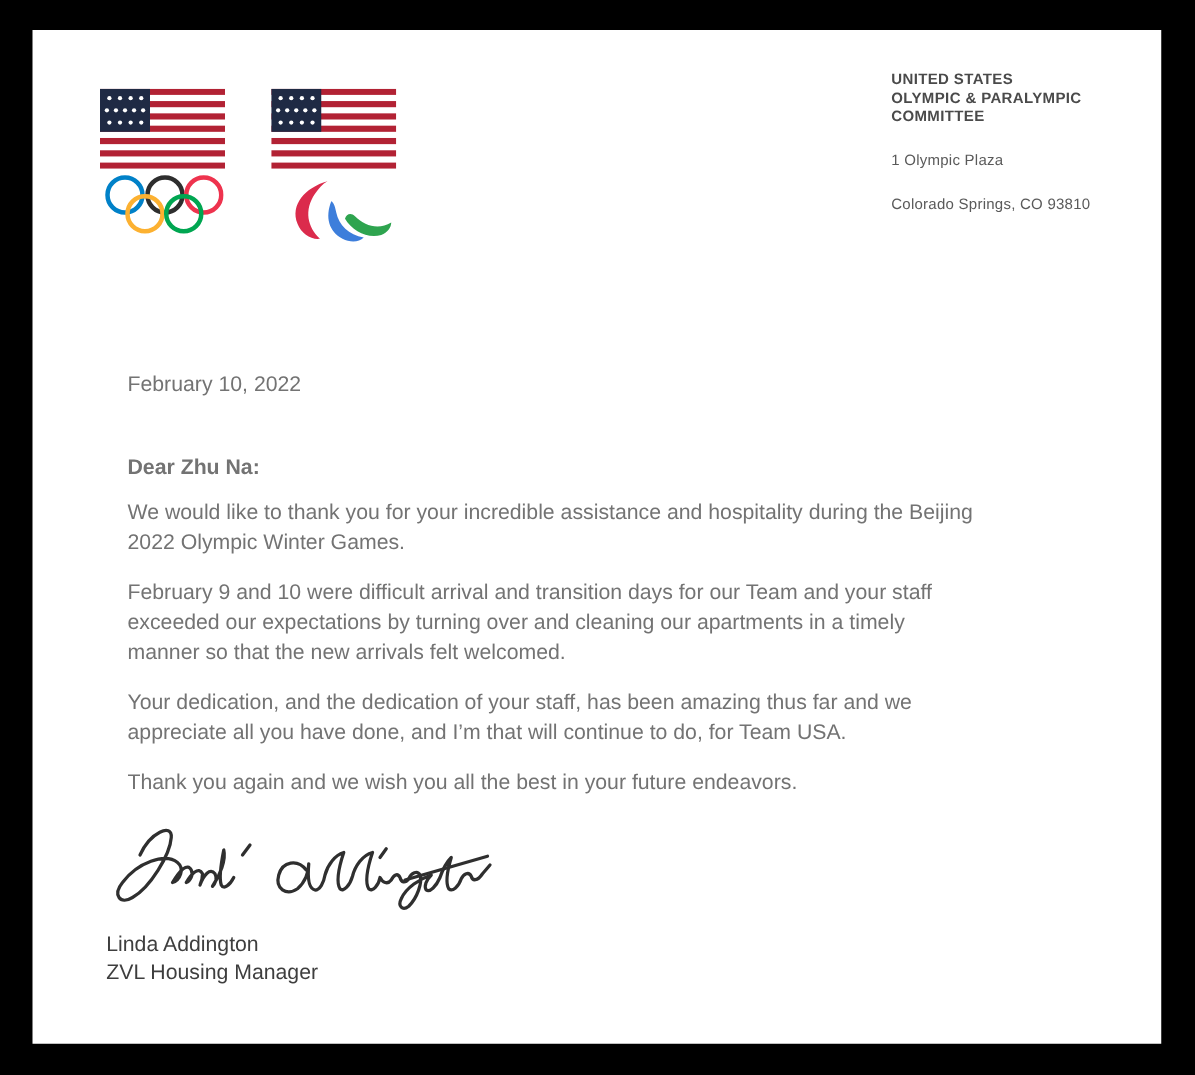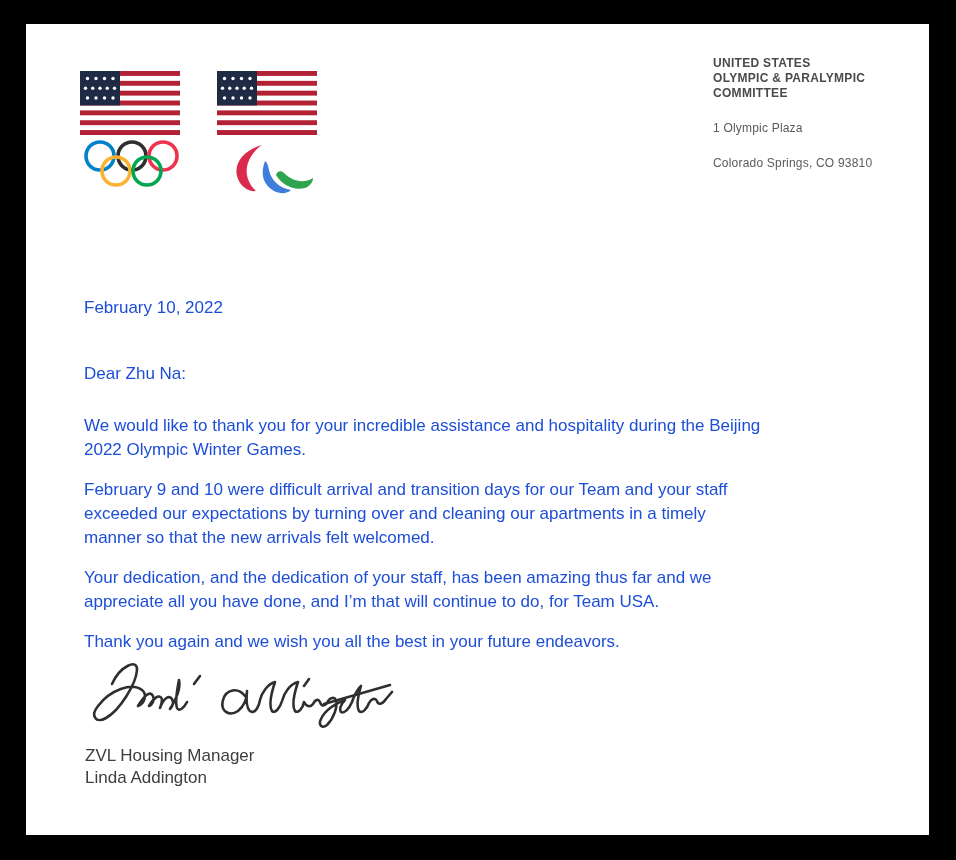--- a/index.html
+++ b/index.html
@@ -10,23 +10,23 @@
   .flag { position:absolute; width:100px; height:64px; }
   .flag-olympic { left:54px; top:47px; }
   .flag-paralympic { left:191px; top:47px; }
   .rings { position:absolute; left:58px; top:116px; }
   .agitos { position:absolute; left:203px; top:120px; }
 
   .letterhead-text { position:absolute; left:687px; top:32px; color:#4a4a4a; }
   .org-line { font-size:12px; font-weight:bold; line-height:15px; letter-spacing:0.3px; color:#4a4a4a; }
   .addr-line { font-size:12px; line-height:15px; letter-spacing:0.2px; color:#5a5a5a;margin-top:20px; }
 
-  .body-text { position:absolute; left:58px; top:272px; width:780px; font-size:17px; line-height:24px; color:#1d4ed8; }
+  .body-text { position:absolute; left:76px; top:272px; width:780px; font-size:17px; line-height:24px; color:#737373; }
   .date-line { margin-bottom:42px; }
-  .salutation { margin-bottom:28px; }
+  .salutation { margin-bottom:12px;font-weight:bold; }
   .para { margin-bottom:16px; }
   .para div { white-space:nowrap; }
 
   .signature-wrap { position:absolute; left:56px; top:630px; }
   .signer { position:absolute; left:59px; top:721px; font-size:17px; line-height:22px; color:#3e3e3e; }
 </style>
 </head>
 <body>
 
 <div class="frame">
@@ -142,18 +142,18 @@
           <path d="M30,30 C38,12 56,4 55,16 C54,30 38,56 24,64 C14,70 8,62 16,52 C28,36 50,28 60,36 C66,41 62,50 56,52 C62,42 68,36 71,42 C73,46 70,51 67,52 C71,45 77,39 80,45 C80,49 79,52 78,54 C81,46 86,40 90,45 C92,49 90,53 88,55 C94,46 99,34 97,26 C95,36 93,48 95,54 C97,58 102,54 105,48"></path>
           <path d="M112,30 L118,22"></path>
           <path d="M163,42 C156,33 144,35 141,46 C138,57 147,63 156,57 C162,52 165,44 165,37 C164,48 165,57 170,58 C174,58 177,52 178,46 C180,38 186,30 193,28 C189,40 187,52 190,57 C193,60 198,54 200,47 C202,39 208,30 216,28 C212,40 210,52 213,57 C216,60 221,54 222,48 C224,52 228,54 231,50 C233,46 236,44 238,48 C239,52 242,53 245,49 C247,44 252,42 254,46 C256,52 252,64 245,71 C240,75 236,71 239,65 C243,56 254,49 263,46 C259,50 257,55 259,58 C262,60 267,55 270,48 C272,42 275,36 279,32 C276,42 274,52 277,57 C280,60 285,55 287,49 C289,45 293,43 295,47 C296,51 300,51 304,45 L310,38"></path>
           <path d="M222,32 L227,25"></path>
           <path d="M242,50 L308,31"></path>
         </g>
       </svg>
     </div>
 
     <div class="signer">
+      <div>Linda Addington</div>
       <div>ZVL Housing Manager</div>
-      <div>Linda Addington</div>
     </div>
 
   </div>
 </div>
 
 </body></html>

